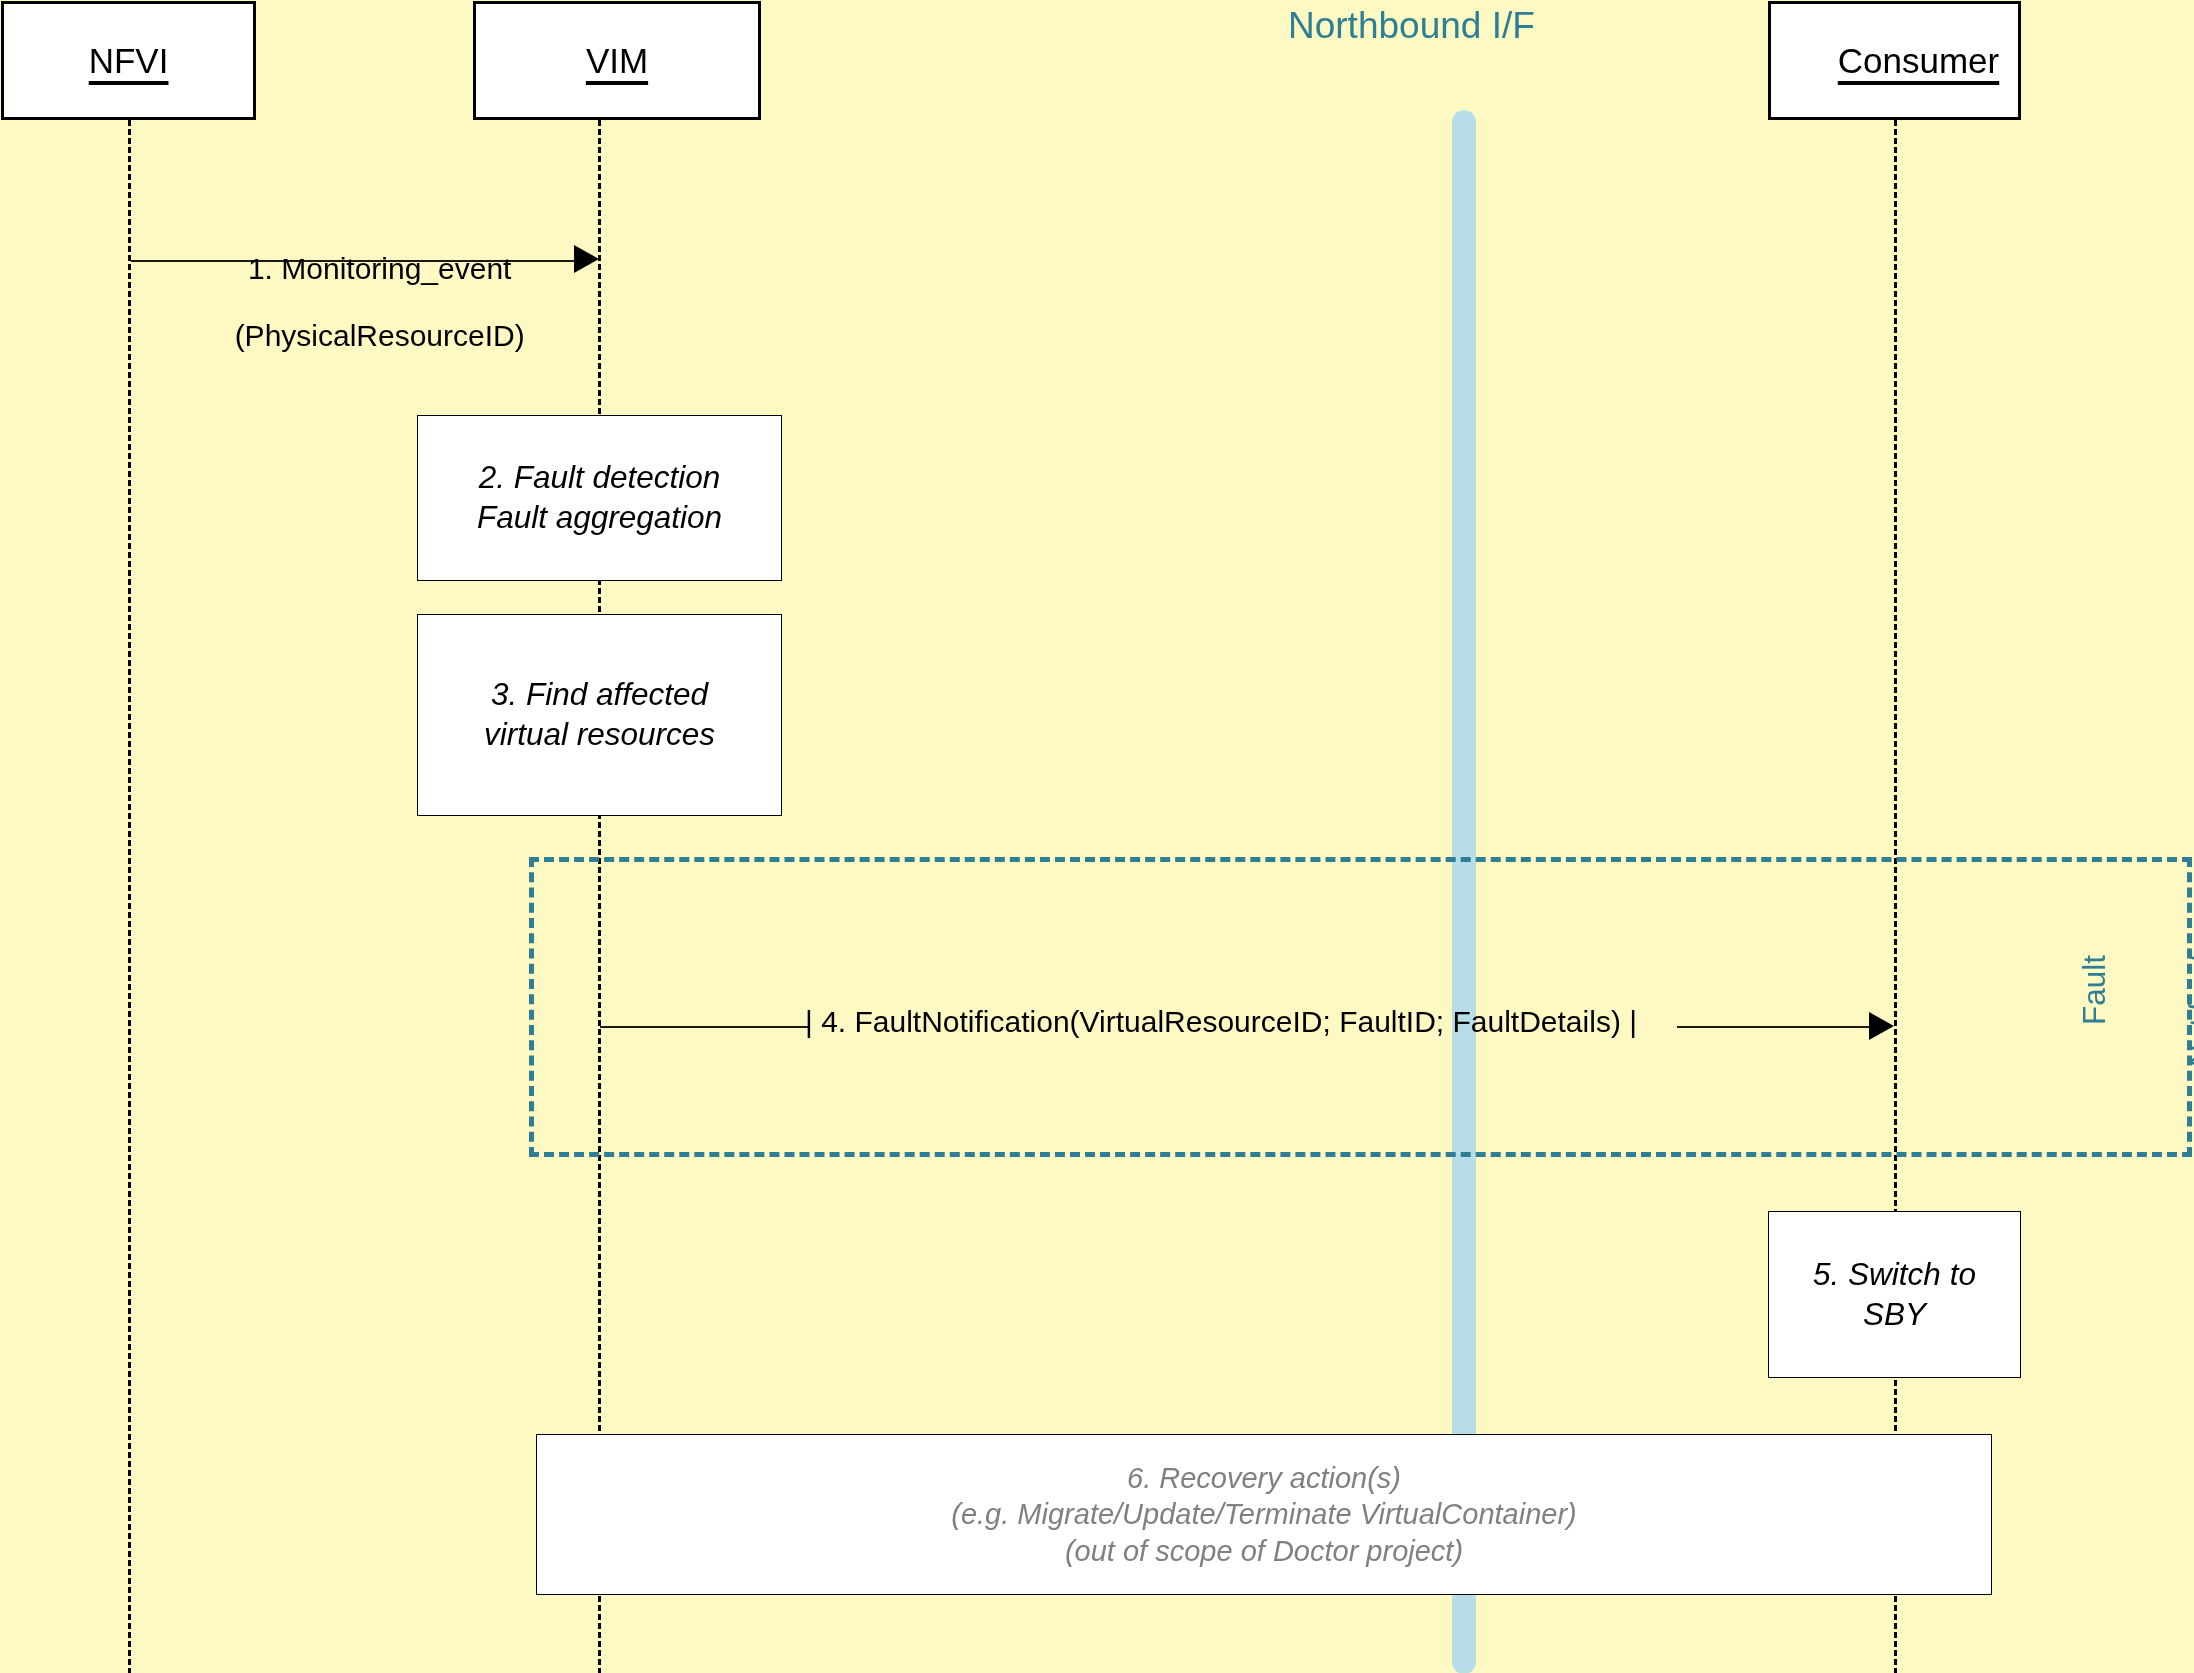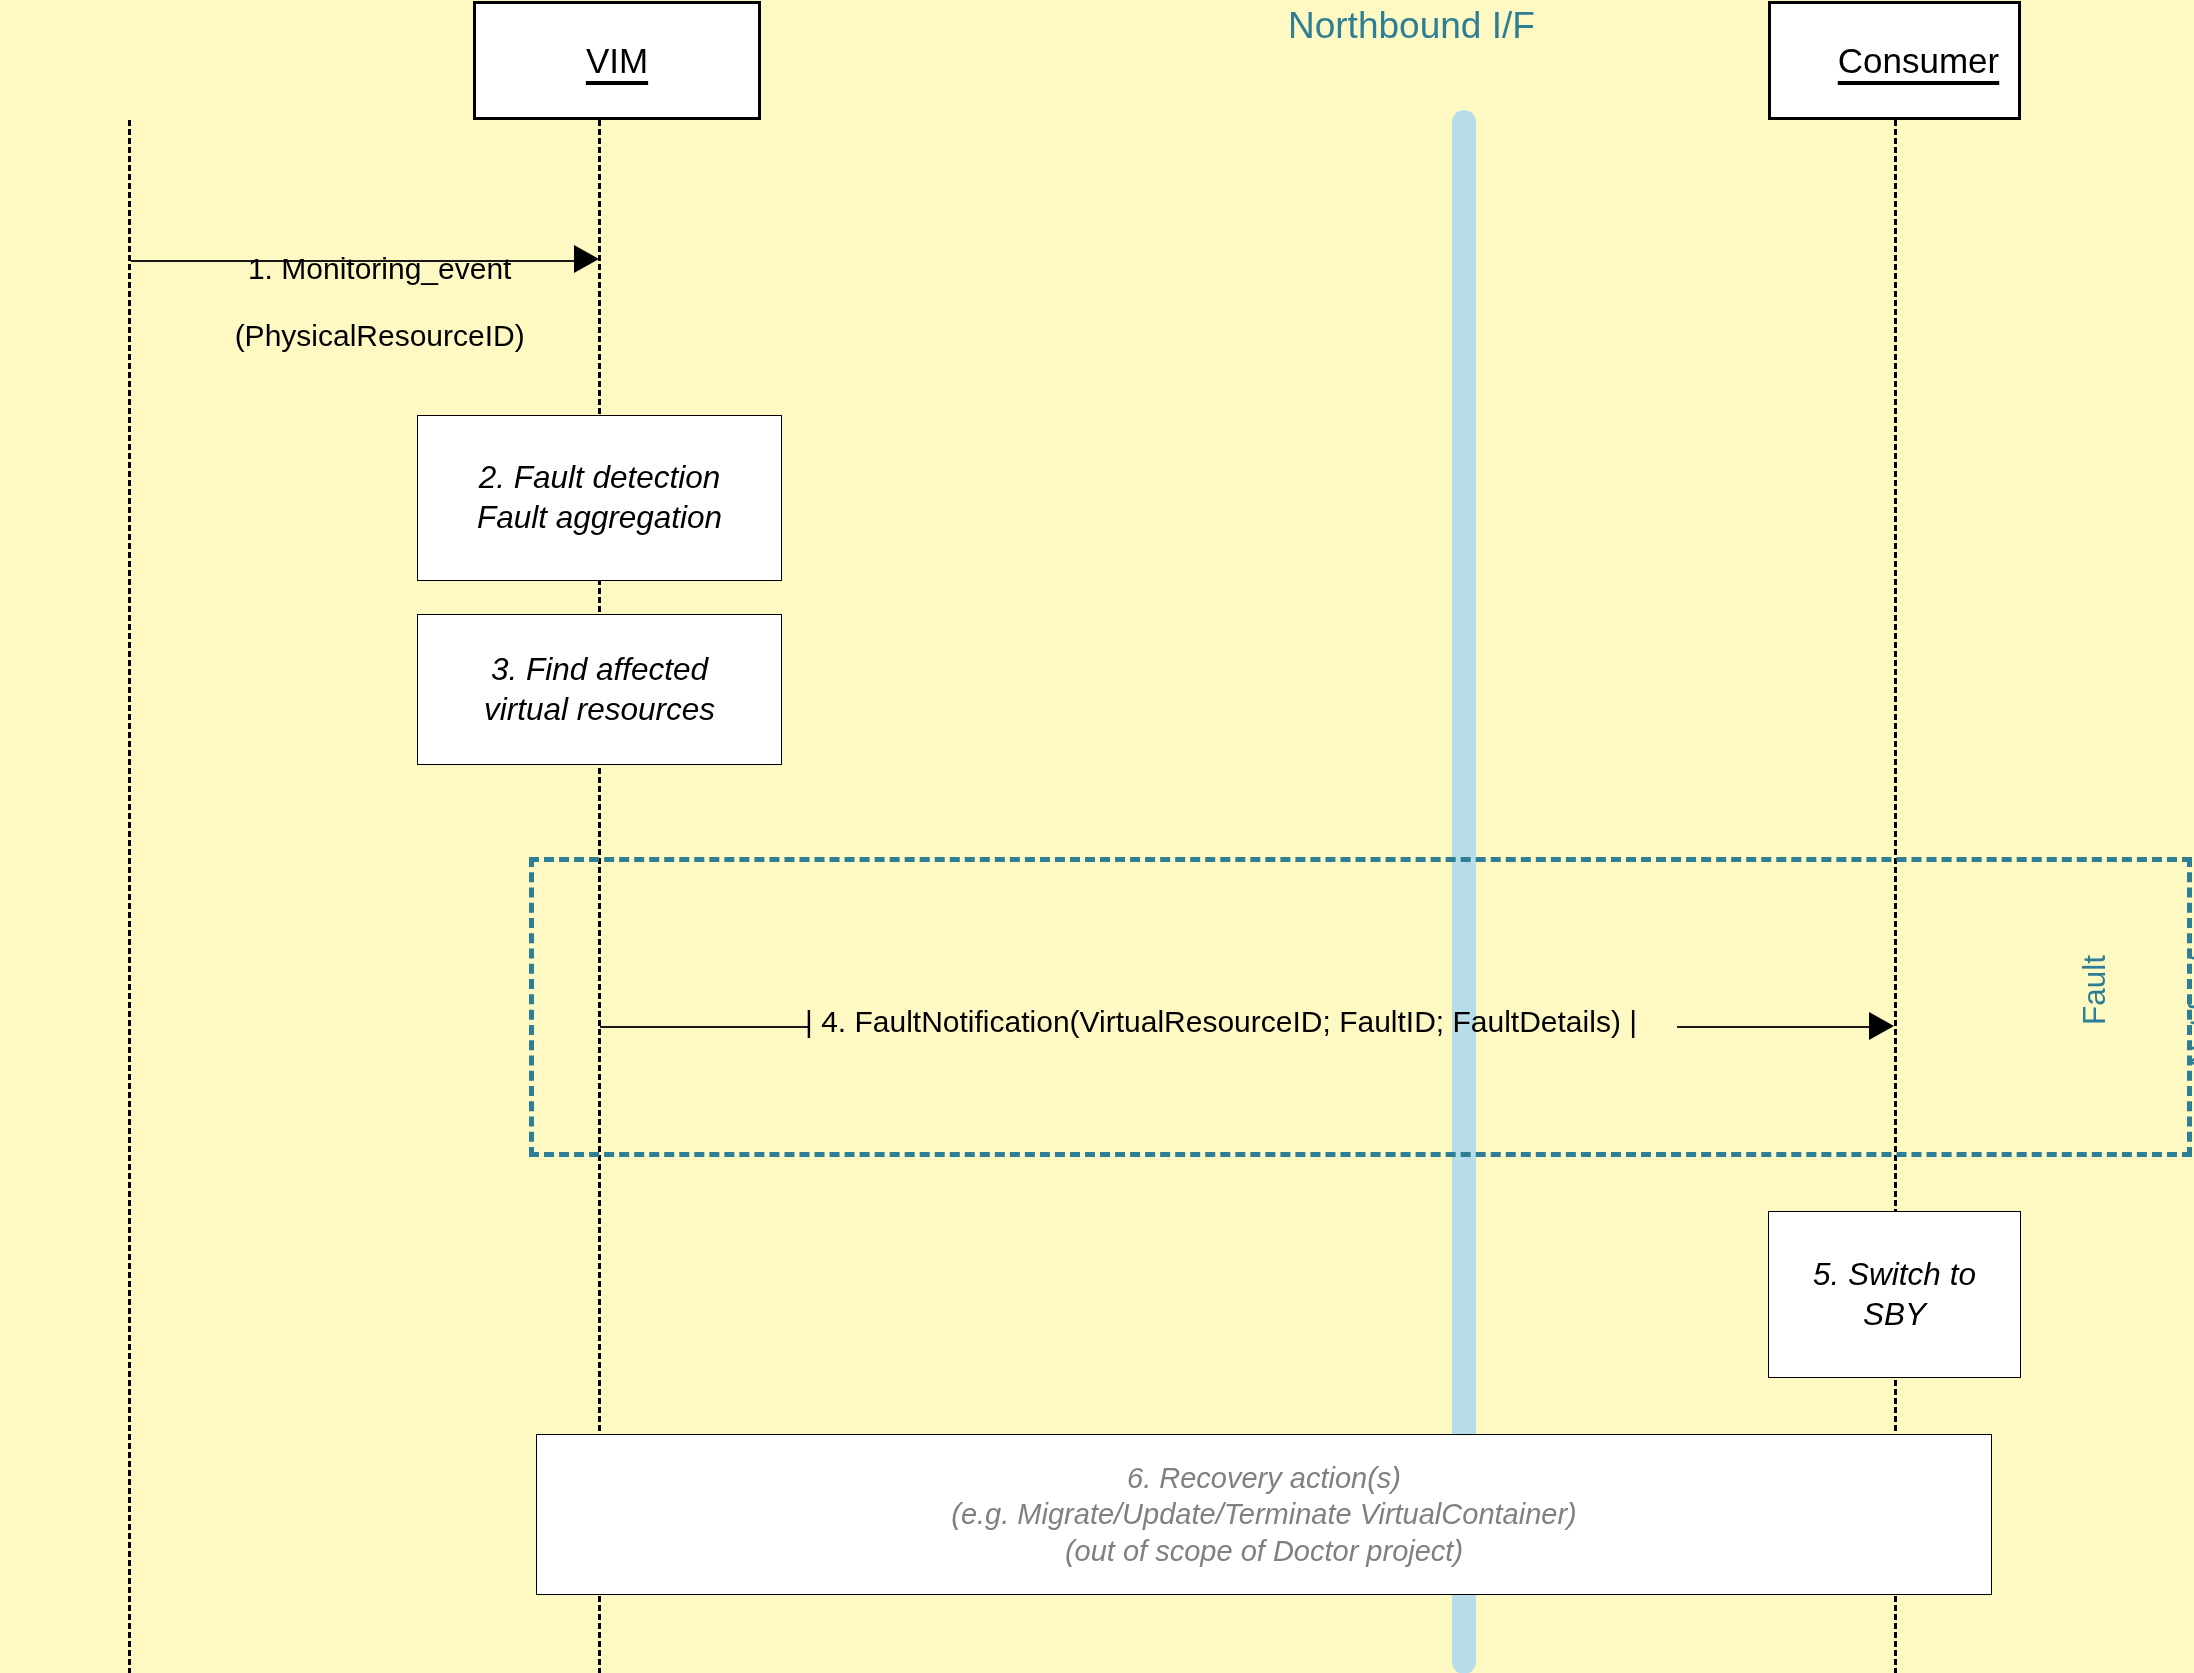--- a/index.html
+++ b/index.html
@@ -128,20 +128,23 @@
 
 <div id="canvas">
 
   <div class="lifeline" style="left:128px; top:120px; height:1554px;"></div>
   <div class="lifeline" style="left:598px; top:120px; height:1554px;"></div>
   <div class="lifeline" style="left:1894px; top:120px; height:1554px;"></div>
 
   <div class="nb-bar" style="left:1452px; top:110px; width:23.6px; height:1564px;"></div>
   <div class="nb-title" style="left:1288px; top:6.8px;">Northbound I/F</div>
 
+  <div class="actor-box" style="left:1.1px; top:1.1px; width:255px; height:119px;">
+    <span class="actor-label">NFVI</span>
+  </div>
 
   <div class="actor-box" style="left:473px; top:1.1px; width:288px; height:119px;">
     <span class="actor-label">VIM</span>
   </div>
 
   <div class="actor-box" style="left:1768px; top:1.1px; width:253px; height:119px;padding-left:48px;">
     <span class="actor-label">Consumer</span>
   </div>
 
   <div class="msg-line" style="left:131px; top:260px; width:450px;"></div>
@@ -151,21 +154,21 @@
     <span>(PhysicalResourceID)</span>
   </div>
 
   <div class="act-box" style="left:417px; top:415px; width:365px; height:166px;">
     <span class="act-text">
       <span>2. Fault detection</span><br>
       <span>Fault aggregation</span>
     </span>
   </div>
 
-  <div class="act-box" style="left:417px; top:614px; width:365px; height:151px;">
+  <div class="act-box" style="left:417px; top:614px; width:365px; height:202px;">
     <span class="act-text">
       <span>3. Find affected</span><br>
       <span>virtual resources</span>
     </span>
   </div>
 
   <div class="frame" style="left:529px; top:857px; width:1663px; height:300px;"></div>
   <div class="frame-label" style="left:2042px; top:900px; height:214px;">
     <span>Fault</span>
     <br>

